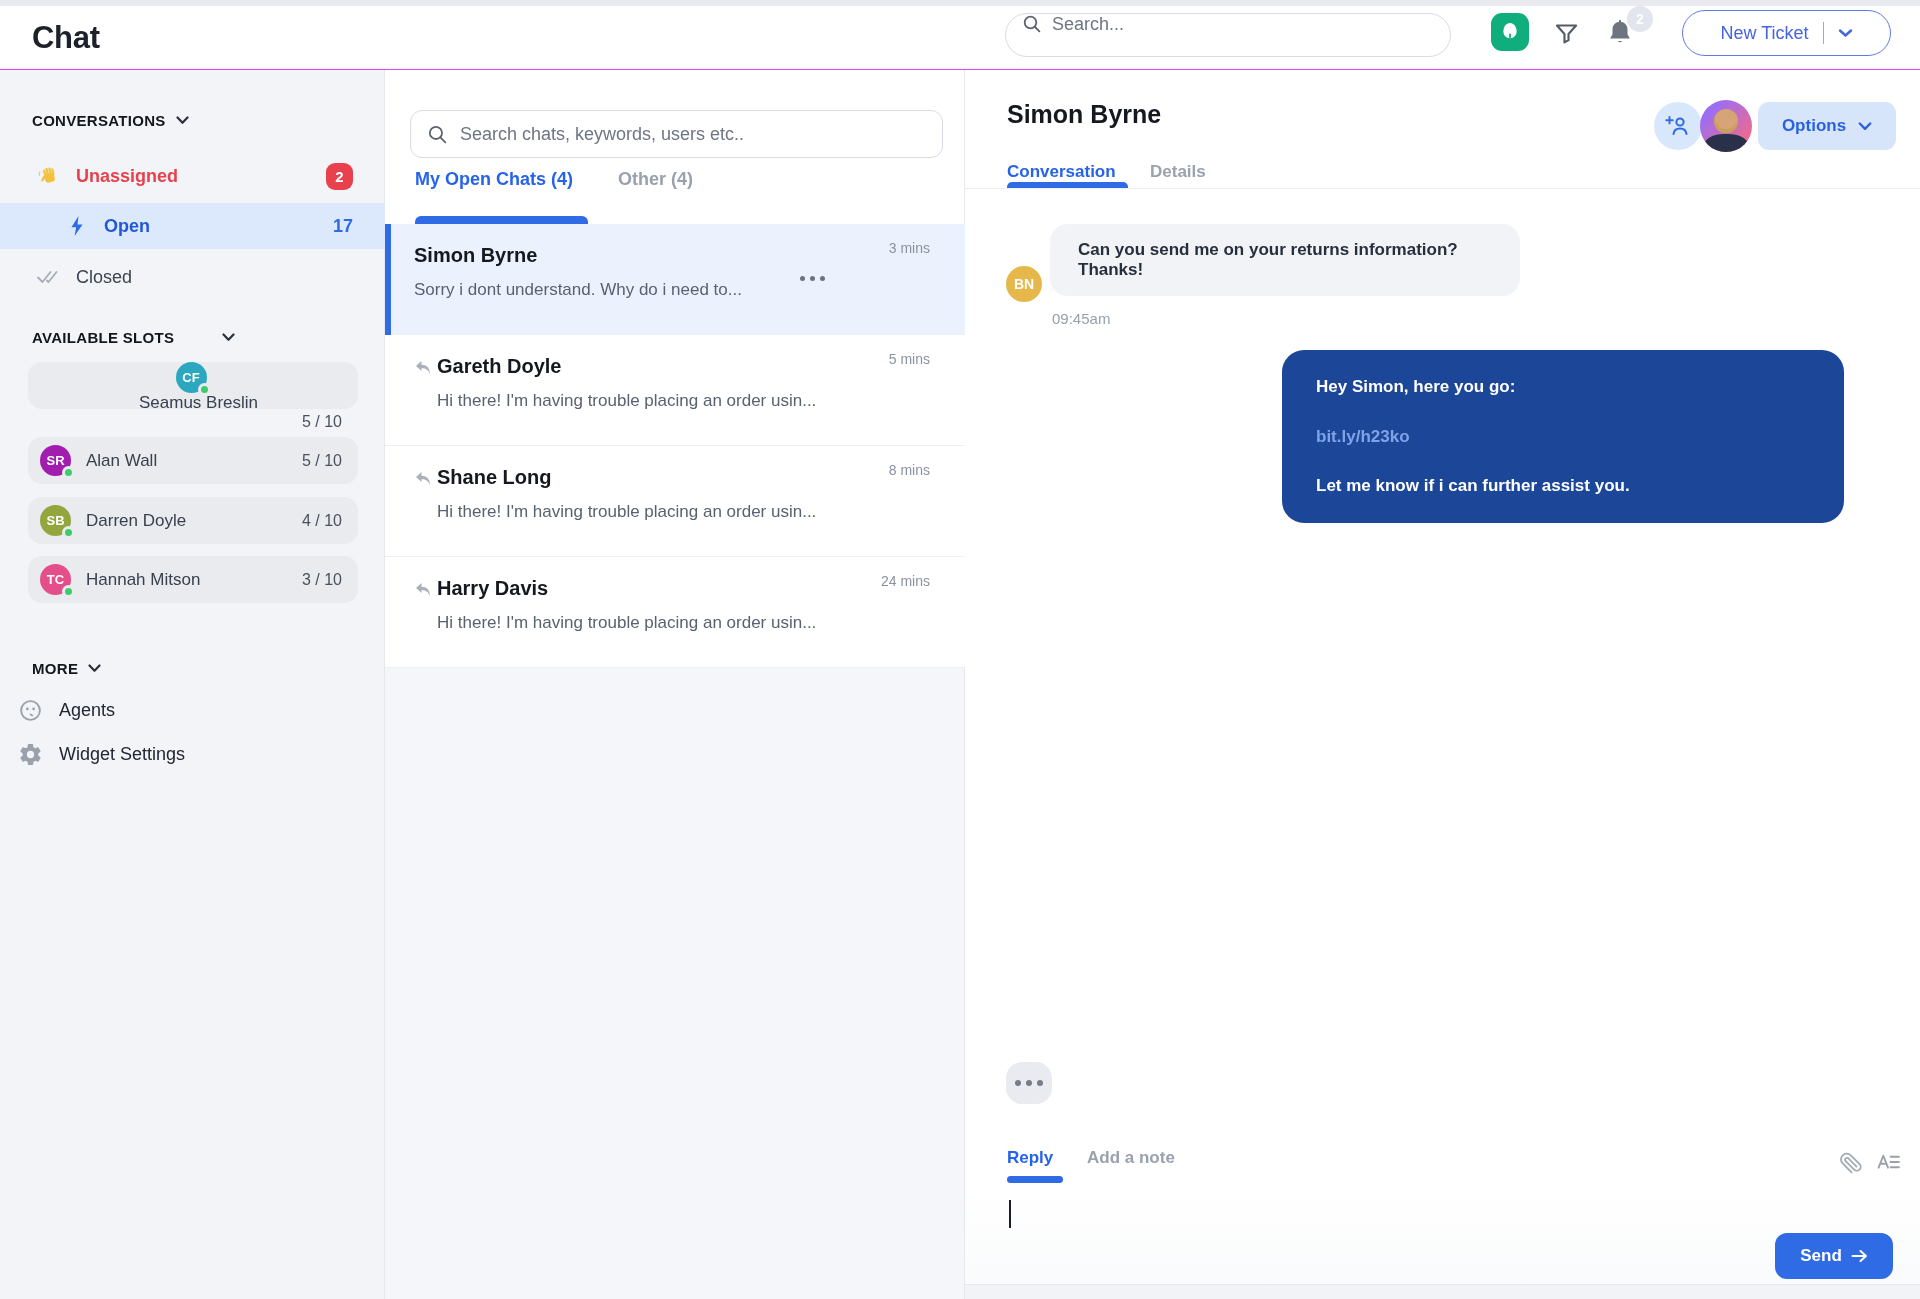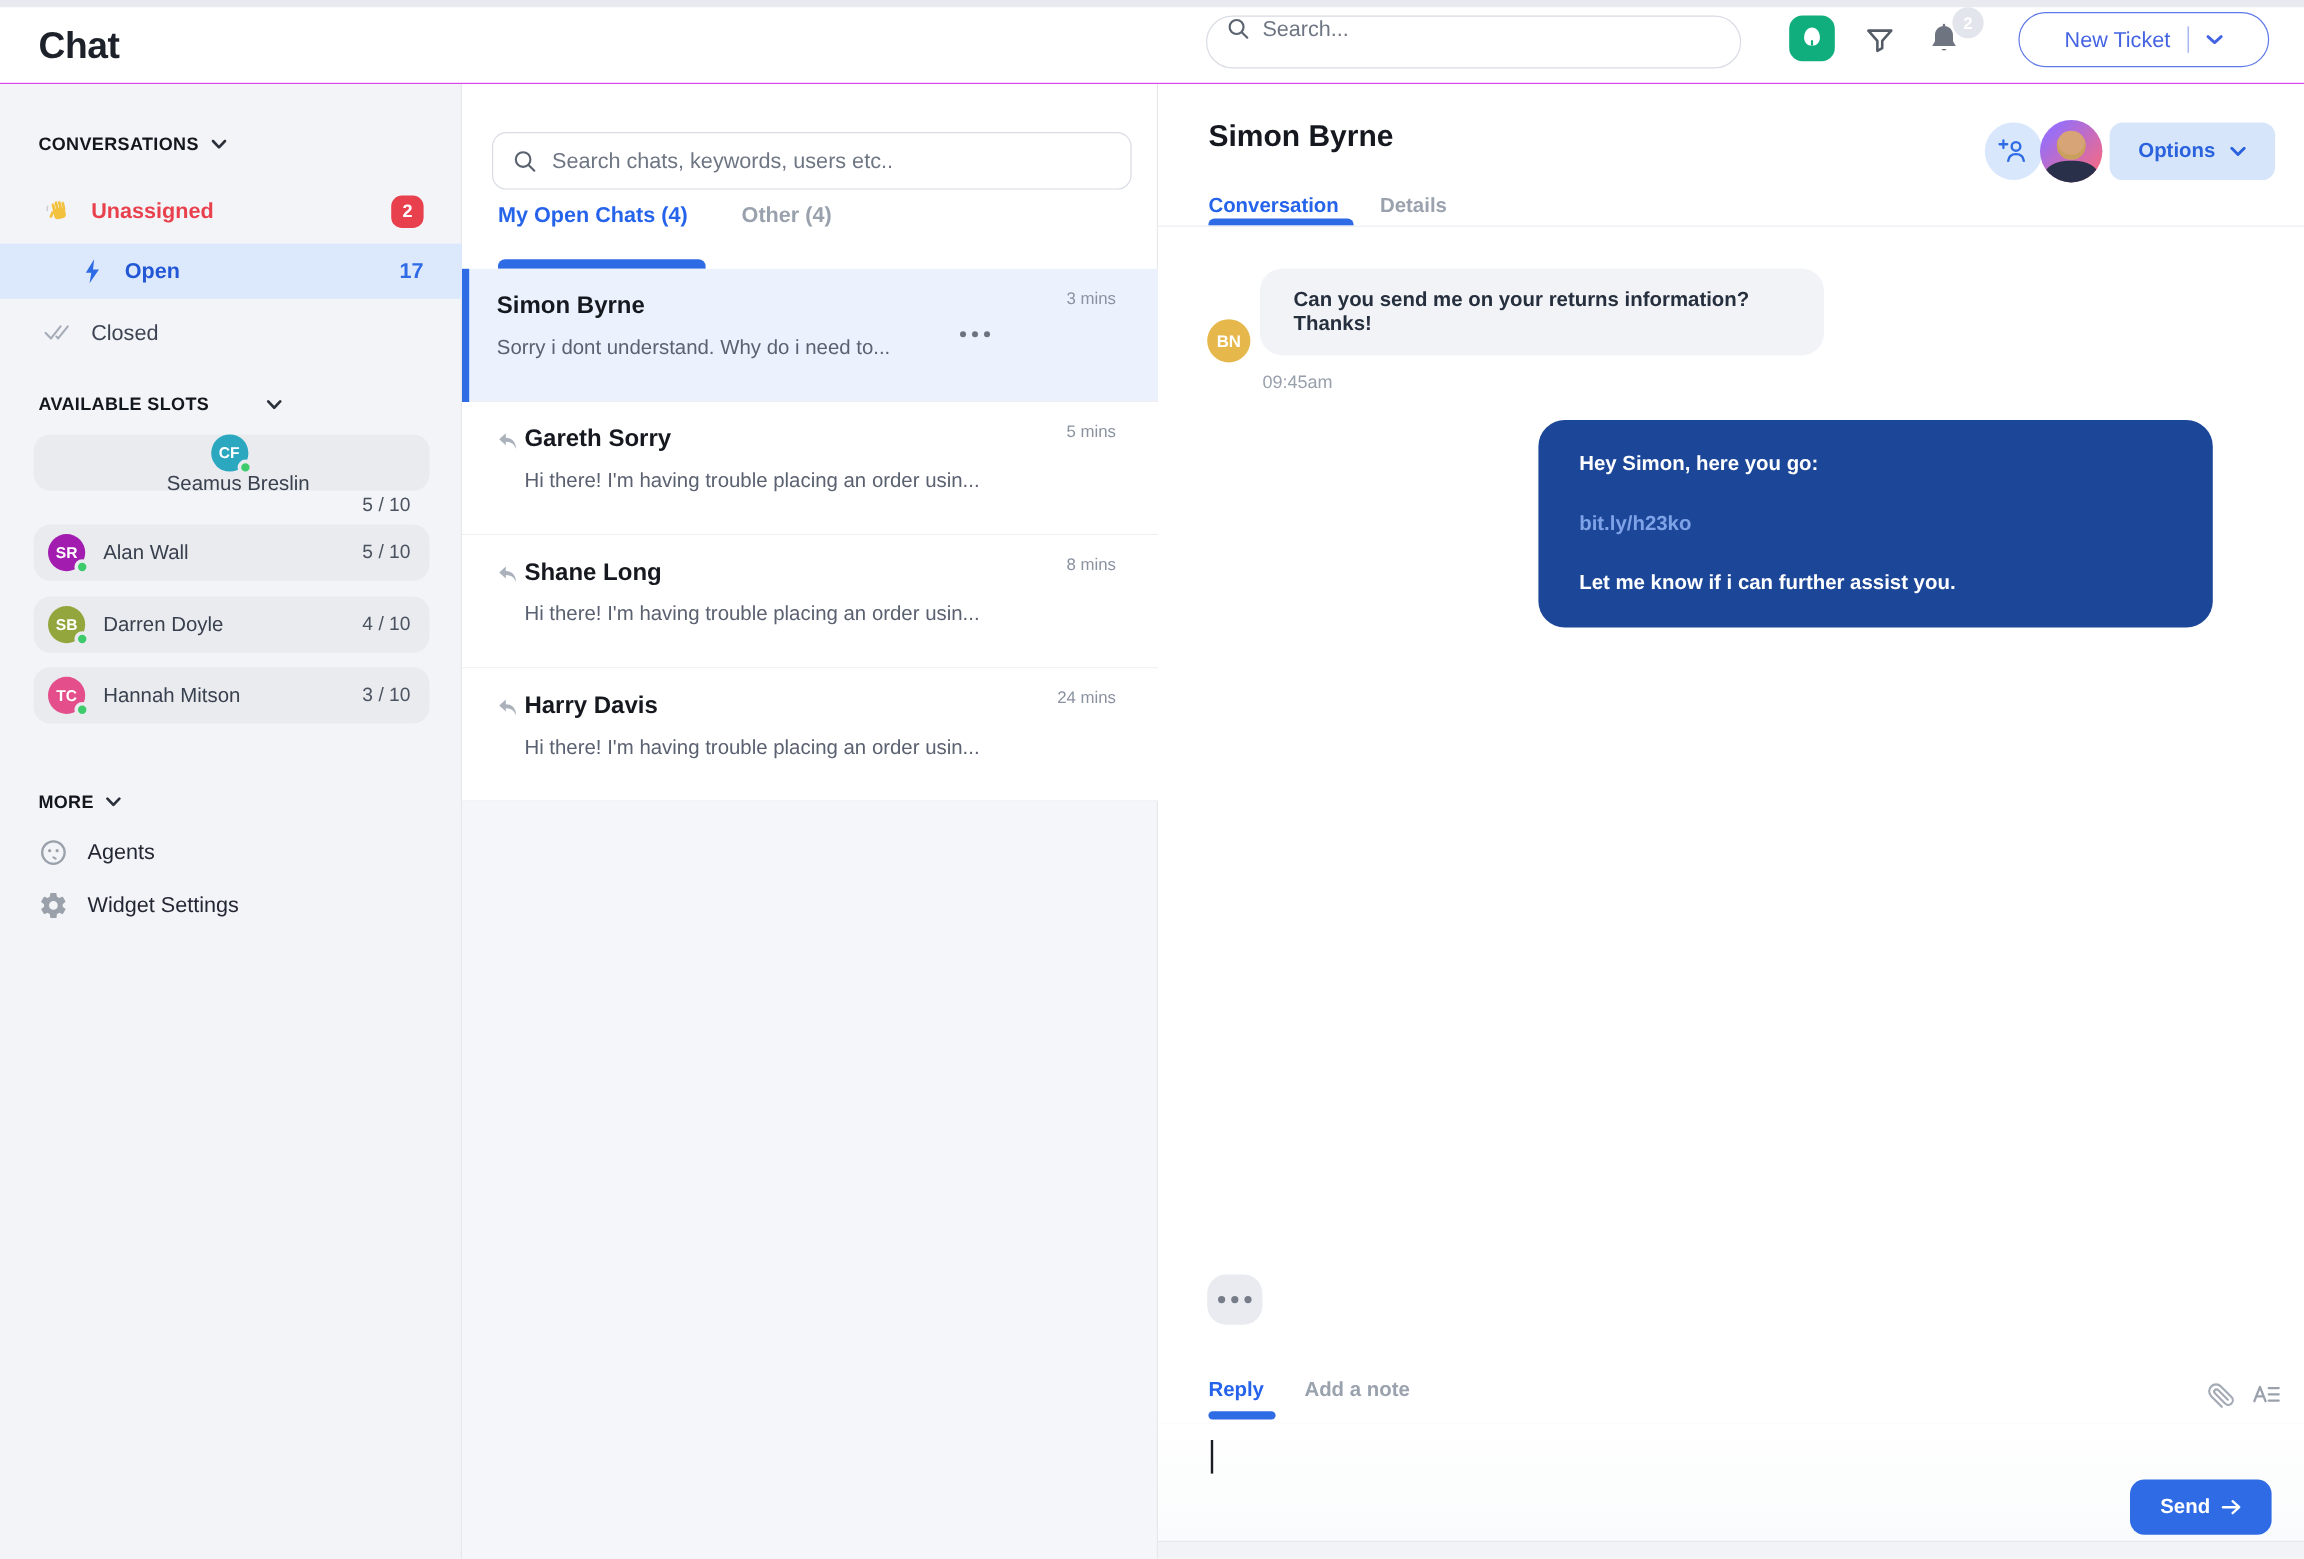--- a/index.html
+++ b/index.html
@@ -29,21 +29,21 @@
   .side-row .lbl { margin-left:12px; font-size:18px; font-weight:700; }
   .side-row .cnt { position:absolute; right:32px; font-size:18px; font-weight:700; }
   .side-row.active-row { background:#dce8fb;padding-left:28px; }
   .row-closed .lbl { font-weight:400; color:#3c4351; }
   .badge-sq { position:absolute; right:32px; width:27px; height:27px; border-radius:9px; background:#e8414d; color:#fff; font-size:15px; font-weight:700; display:flex; align-items:center; justify-content:center; }
   .agent-pill { position:absolute; left:28px; width:330px; height:47px; background:#e9ebef; border-radius:14px; display:flex; align-items:center; padding:0 16px 0 12px; cursor:pointer; }
   .agent-av { position:relative; width:31px; height:31px; border-radius:50%; color:#fff; font-size:13px; font-weight:800; display:flex; align-items:center; justify-content:center; flex:none; }
   .agent-av .dot { position:absolute; right:-4px; bottom:-3px; width:13px; height:13px; border-radius:50%; background:#3ecb6c; border:3px solid #e9ebef; }
   .agent-pill .nm { margin-left:15px; font-size:17px; color:#39404e; }
   .agent-pill .sl { margin-left:auto; font-size:16px; color:#4a5260; }
-  .more-row { position:absolute; left:32px; display:flex; align-items:center; gap:16px; font-size:18px; color:#222733; cursor:pointer; }
+  .more-row { position:absolute; left:18px; display:flex; align-items:center; gap:16px; font-size:18px; color:#222733; cursor:pointer; }
 
   
   .chatlist { position:absolute; left:385px; top:70px; width:580px; height:1229px; background:#f5f6f9; border-right:1px solid #e7e8ec; }
   .list-top { position:absolute; left:0; top:0; width:100%; height:598px; background:#ffffff; border-bottom:1px solid #e4e6ea; }
   .mid-search { position:absolute; left:25px; top:40px; width:533px; height:48px; border:1px solid #d9dce4; border-radius:12px; background:#fff; display:flex; align-items:center; padding:0 16px; gap:12px; }
   .mid-search input { border:none; outline:none; font-size:18px; color:#3c4250; width:100%; font-family:"Liberation Sans",sans-serif; background:transparent; }
   .mid-search input::placeholder { color:#6e7583; }
   .list-tab { position:absolute; top:99px; font-size:18px; cursor:pointer; }
   .list-tab.on { color:#2563eb; font-weight:700; }
   .list-tab.off { color:#99a1ad; font-weight:600; }
@@ -288,21 +288,21 @@
       <span class="ci-time">3 mins</span>
       <span class="ci-av photo-av"></span>
     </div>
 
     <div class="chat-item" style="top:265px;">
       <span class="reply-arrow">
         <svg width="20" height="18" viewBox="0 0 20 18">
             <path d="M8.5 2 3 7l5.5 5V9.2c4.5 0 7 1.8 8.5 6 0-6.3-3.5-9.4-8.5-9.4V2z" fill="#aab1bb"></path>
           </svg>
       </span>
-      <span class="ci-name" style="left:52px;">Gareth Sorry</span>
+      <span class="ci-name" style="left:52px;">Gareth Doyle</span>
       <span class="ci-prev" style="left:52px;">Hi there! I'm having trouble placing an order usin...</span>
       <span class="ci-time">5 mins</span>
       <span class="ci-av photo-av"></span>
     </div>
 
     <div class="chat-item" style="top:376px;">
       <span class="reply-arrow">
         <svg width="20" height="18" viewBox="0 0 20 18">
             <path d="M8.5 2 3 7l5.5 5V9.2c4.5 0 7 1.8 8.5 6 0-6.3-3.5-9.4-8.5-9.4V2z" fill="#aab1bb"></path>
           </svg>

